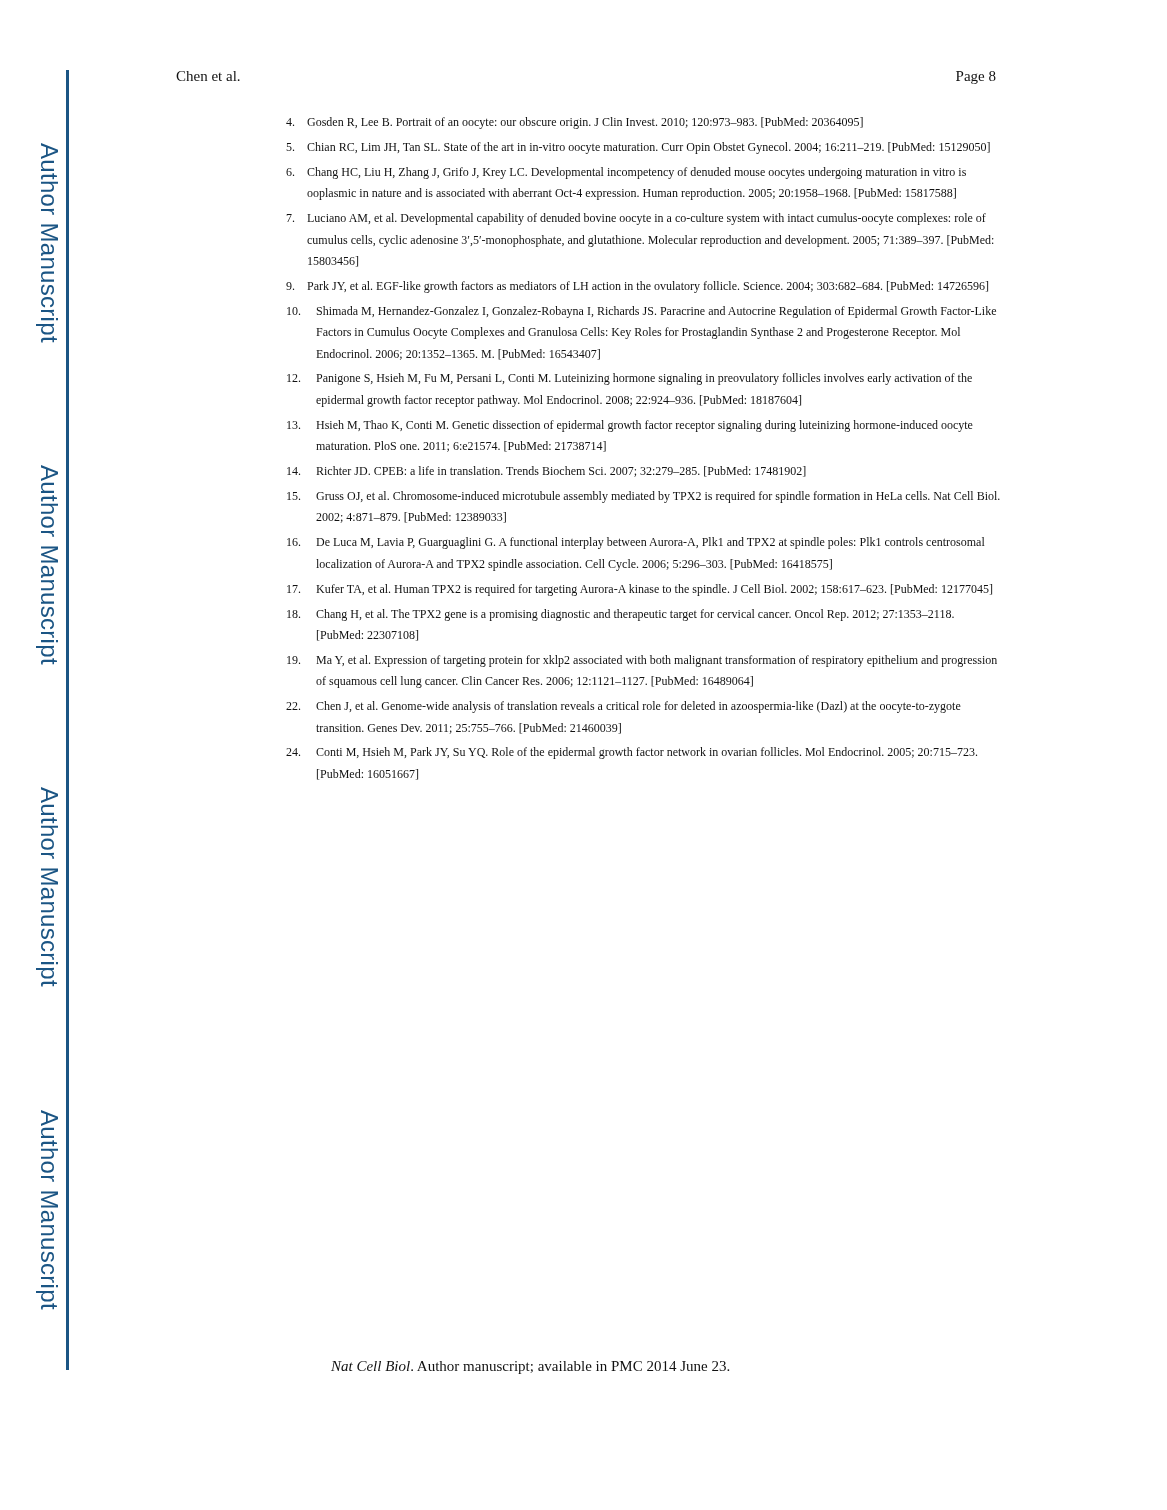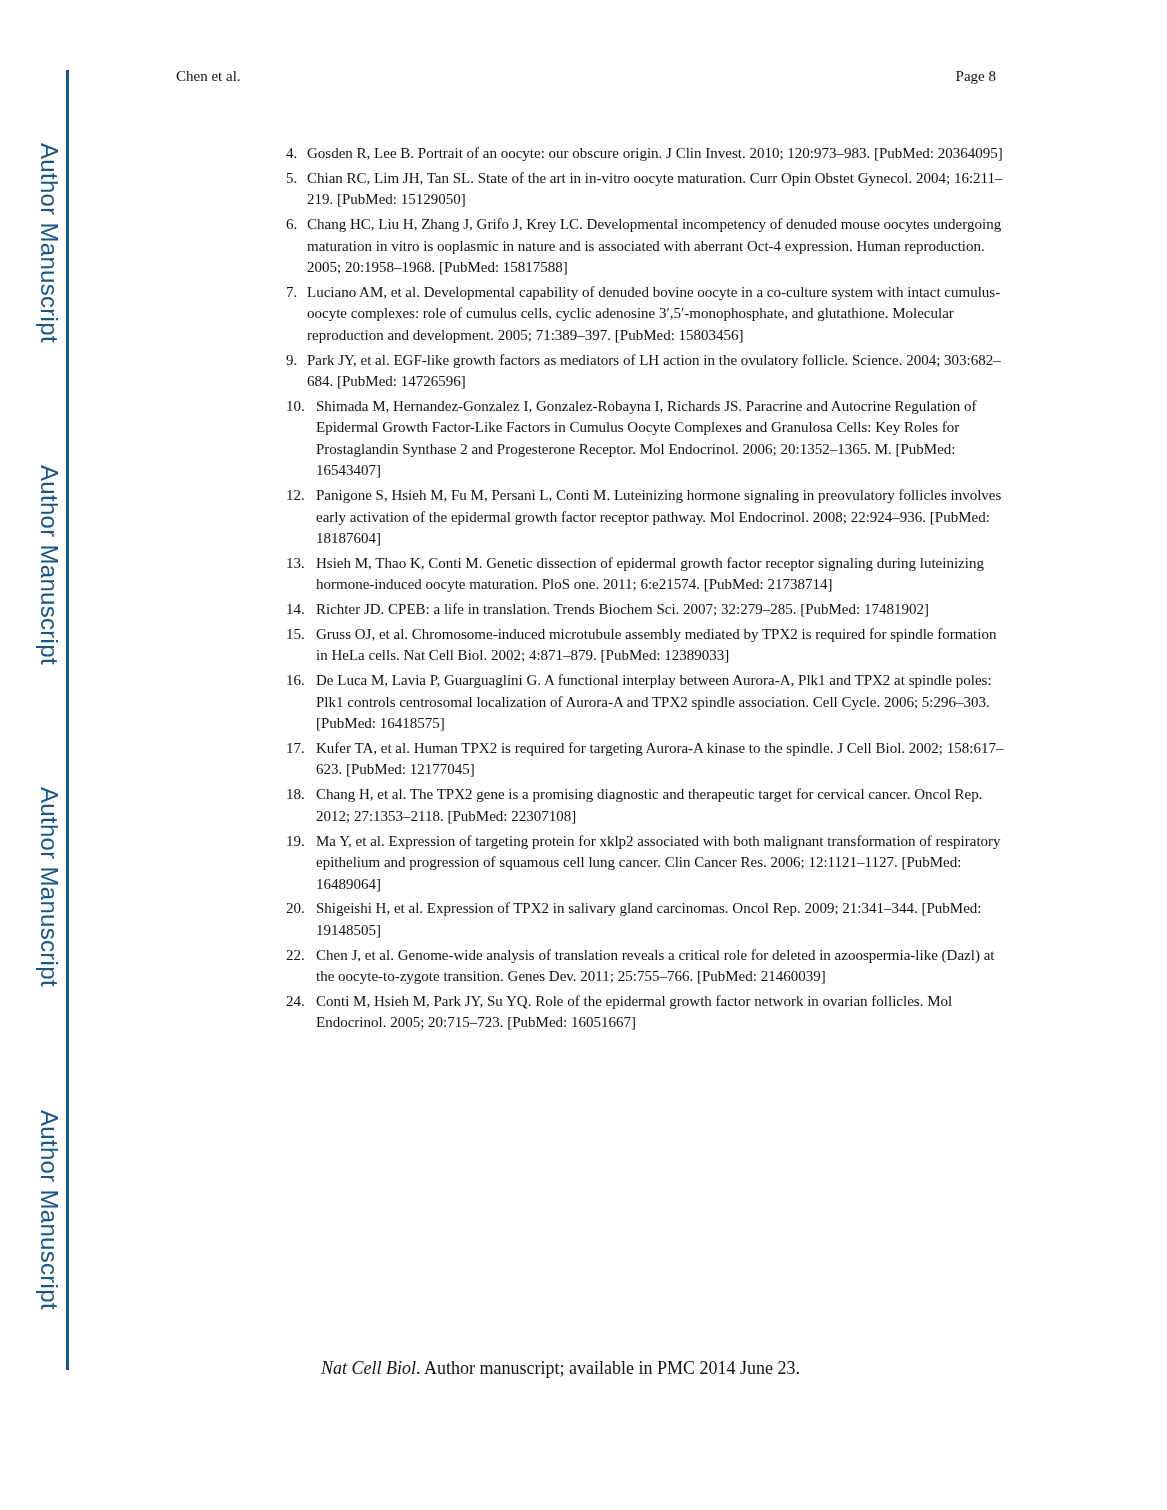--- a/index.html
+++ b/index.html
@@ -53,42 +53,41 @@
     top: 68px;
     font-size: 15px;
   }
   
   .refs {
     position: absolute;
     left: 286px;
     top: 112px;
     width: 718px;
     list-style: none;
-    font-size: 15px;
+    font-size: 12px;
     line-height: 21.4px;
-    margin-top: 31px;
   }
   .ref {
     margin-bottom: 3.5px;
     padding-left: 30px;
     text-indent: -30px;
   }
   .ref.d1 { padding-left: 21px; text-indent: -21px; }
   .ref .num {
     display: inline-block;
     text-indent: 0;
     width: 30px;
   }
   .ref.d1 .num { width: 21px; }
   
   .footer {
     position: absolute;
-    left: 321px;
+    left: 331px;
     top: 1358px;
-    font-size: 18px;
+    font-size: 15px;
     white-space: nowrap;
     text-align: right;
   }
   .footer .journal { font-style: italic; }
 </style>
 </head>
 <body>
 
 <div class="page">
 
@@ -140,23 +139,20 @@
       <li class="ref d2">
     <span class="num">17.</span><span class="txt">Kufer TA, et al. Human TPX2 is required for targeting Aurora-A kinase to the spindle. J Cell Biol. 2002; 158:617–623. [PubMed: 12177045]</span>
   </li>
       <li class="ref d2">
     <span class="num">18.</span><span class="txt">Chang H, et al. The TPX2 gene is a promising diagnostic and therapeutic target for cervical cancer. Oncol Rep. 2012; 27:1353–2118. [PubMed: 22307108]</span>
   </li>
       <li class="ref d2">
     <span class="num">19.</span><span class="txt">Ma Y, et al. Expression of targeting protein for xklp2 associated with both malignant transformation of respiratory epithelium and progression of squamous cell lung cancer. Clin Cancer Res. 2006; 12:1121–1127. [PubMed: 16489064]</span>
   </li>
       <li class="ref d2">
-    <span class="num">20.</span><span class="txt">Shigeishi H, et al. Expression of TPX2 in salivary gland carcinomas. Oncol Rep. 2009; 21:341–344. [PubMed: 19148505]</span>
-  </li>
-      <li class="ref d2">
     <span class="num">22.</span><span class="txt">Chen J, et al. Genome-wide analysis of translation reveals a critical role for deleted in azoospermia-like (Dazl) at the oocyte-to-zygote transition. Genes Dev. 2011; 25:755–766. [PubMed: 21460039]</span>
   </li>
       <li class="ref d2">
     <span class="num">24.</span><span class="txt">Conti M, Hsieh M, Park JY, Su YQ. Role of the epidermal growth factor network in ovarian follicles. Mol Endocrinol. 2005; 20:715–723. [PubMed: 16051667]</span>
   </li>
     </ul>
 
   <div class="footer">
     <span class="journal">Nat Cell Biol</span><span>. Author manuscript; available in PMC 2014 June 23.</span>
   </div>

